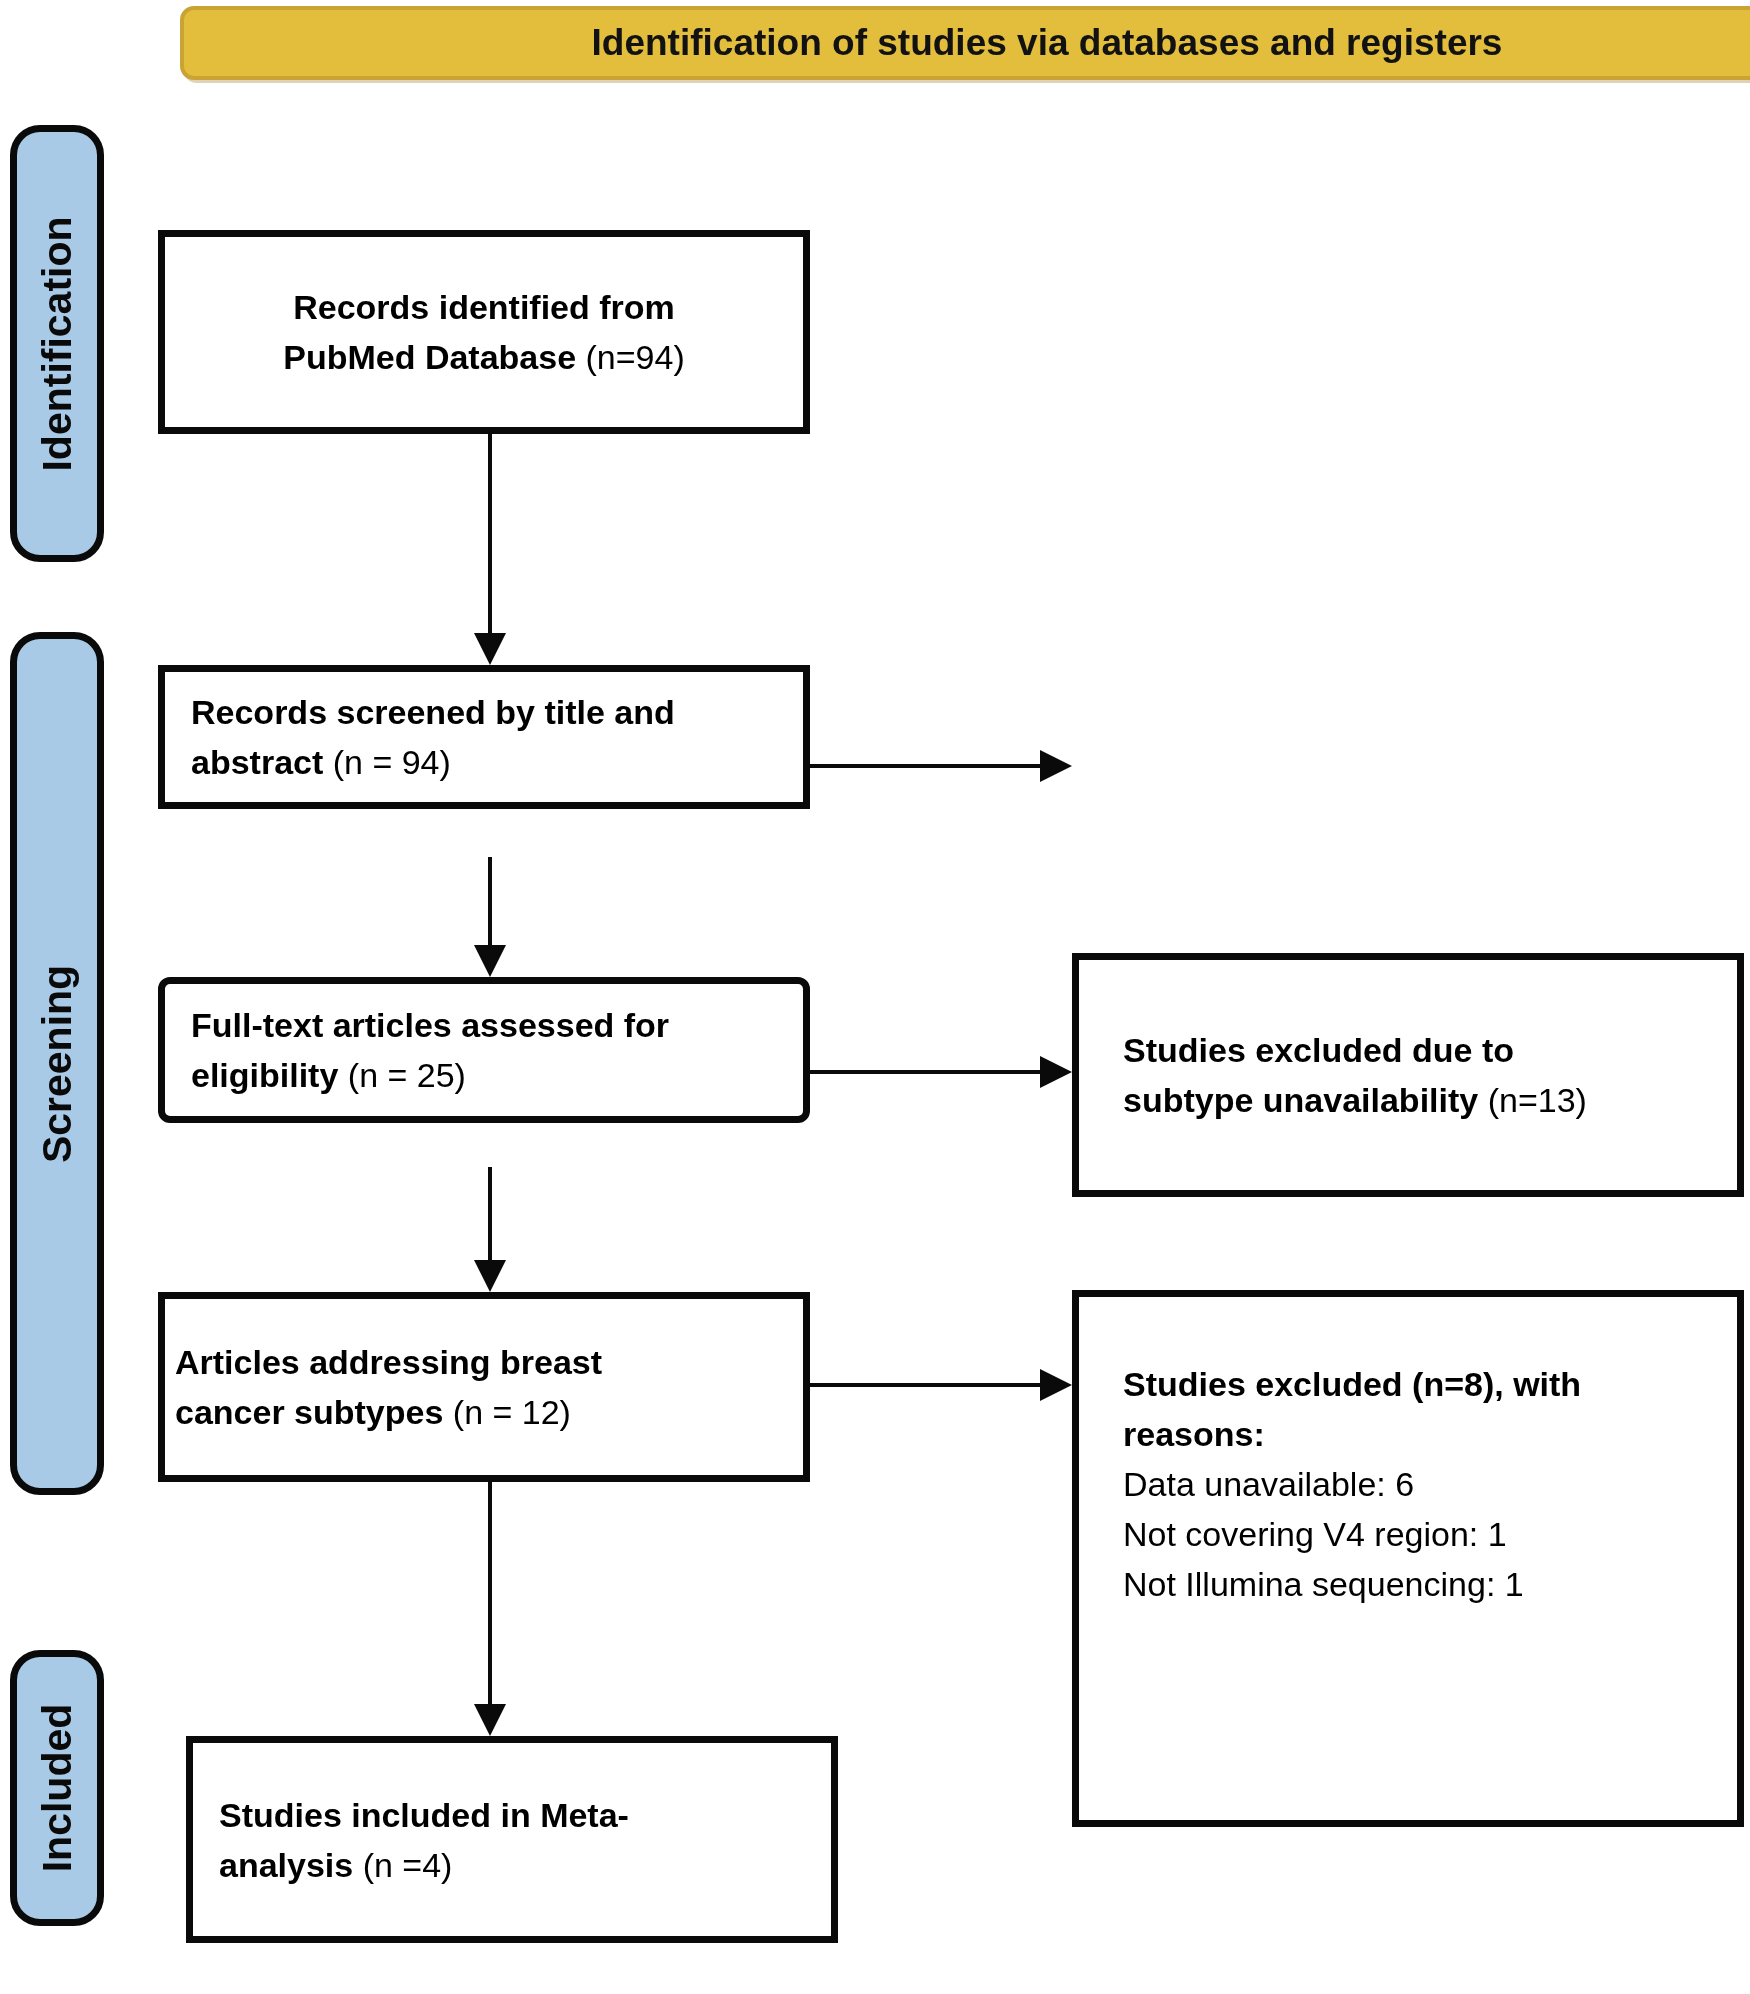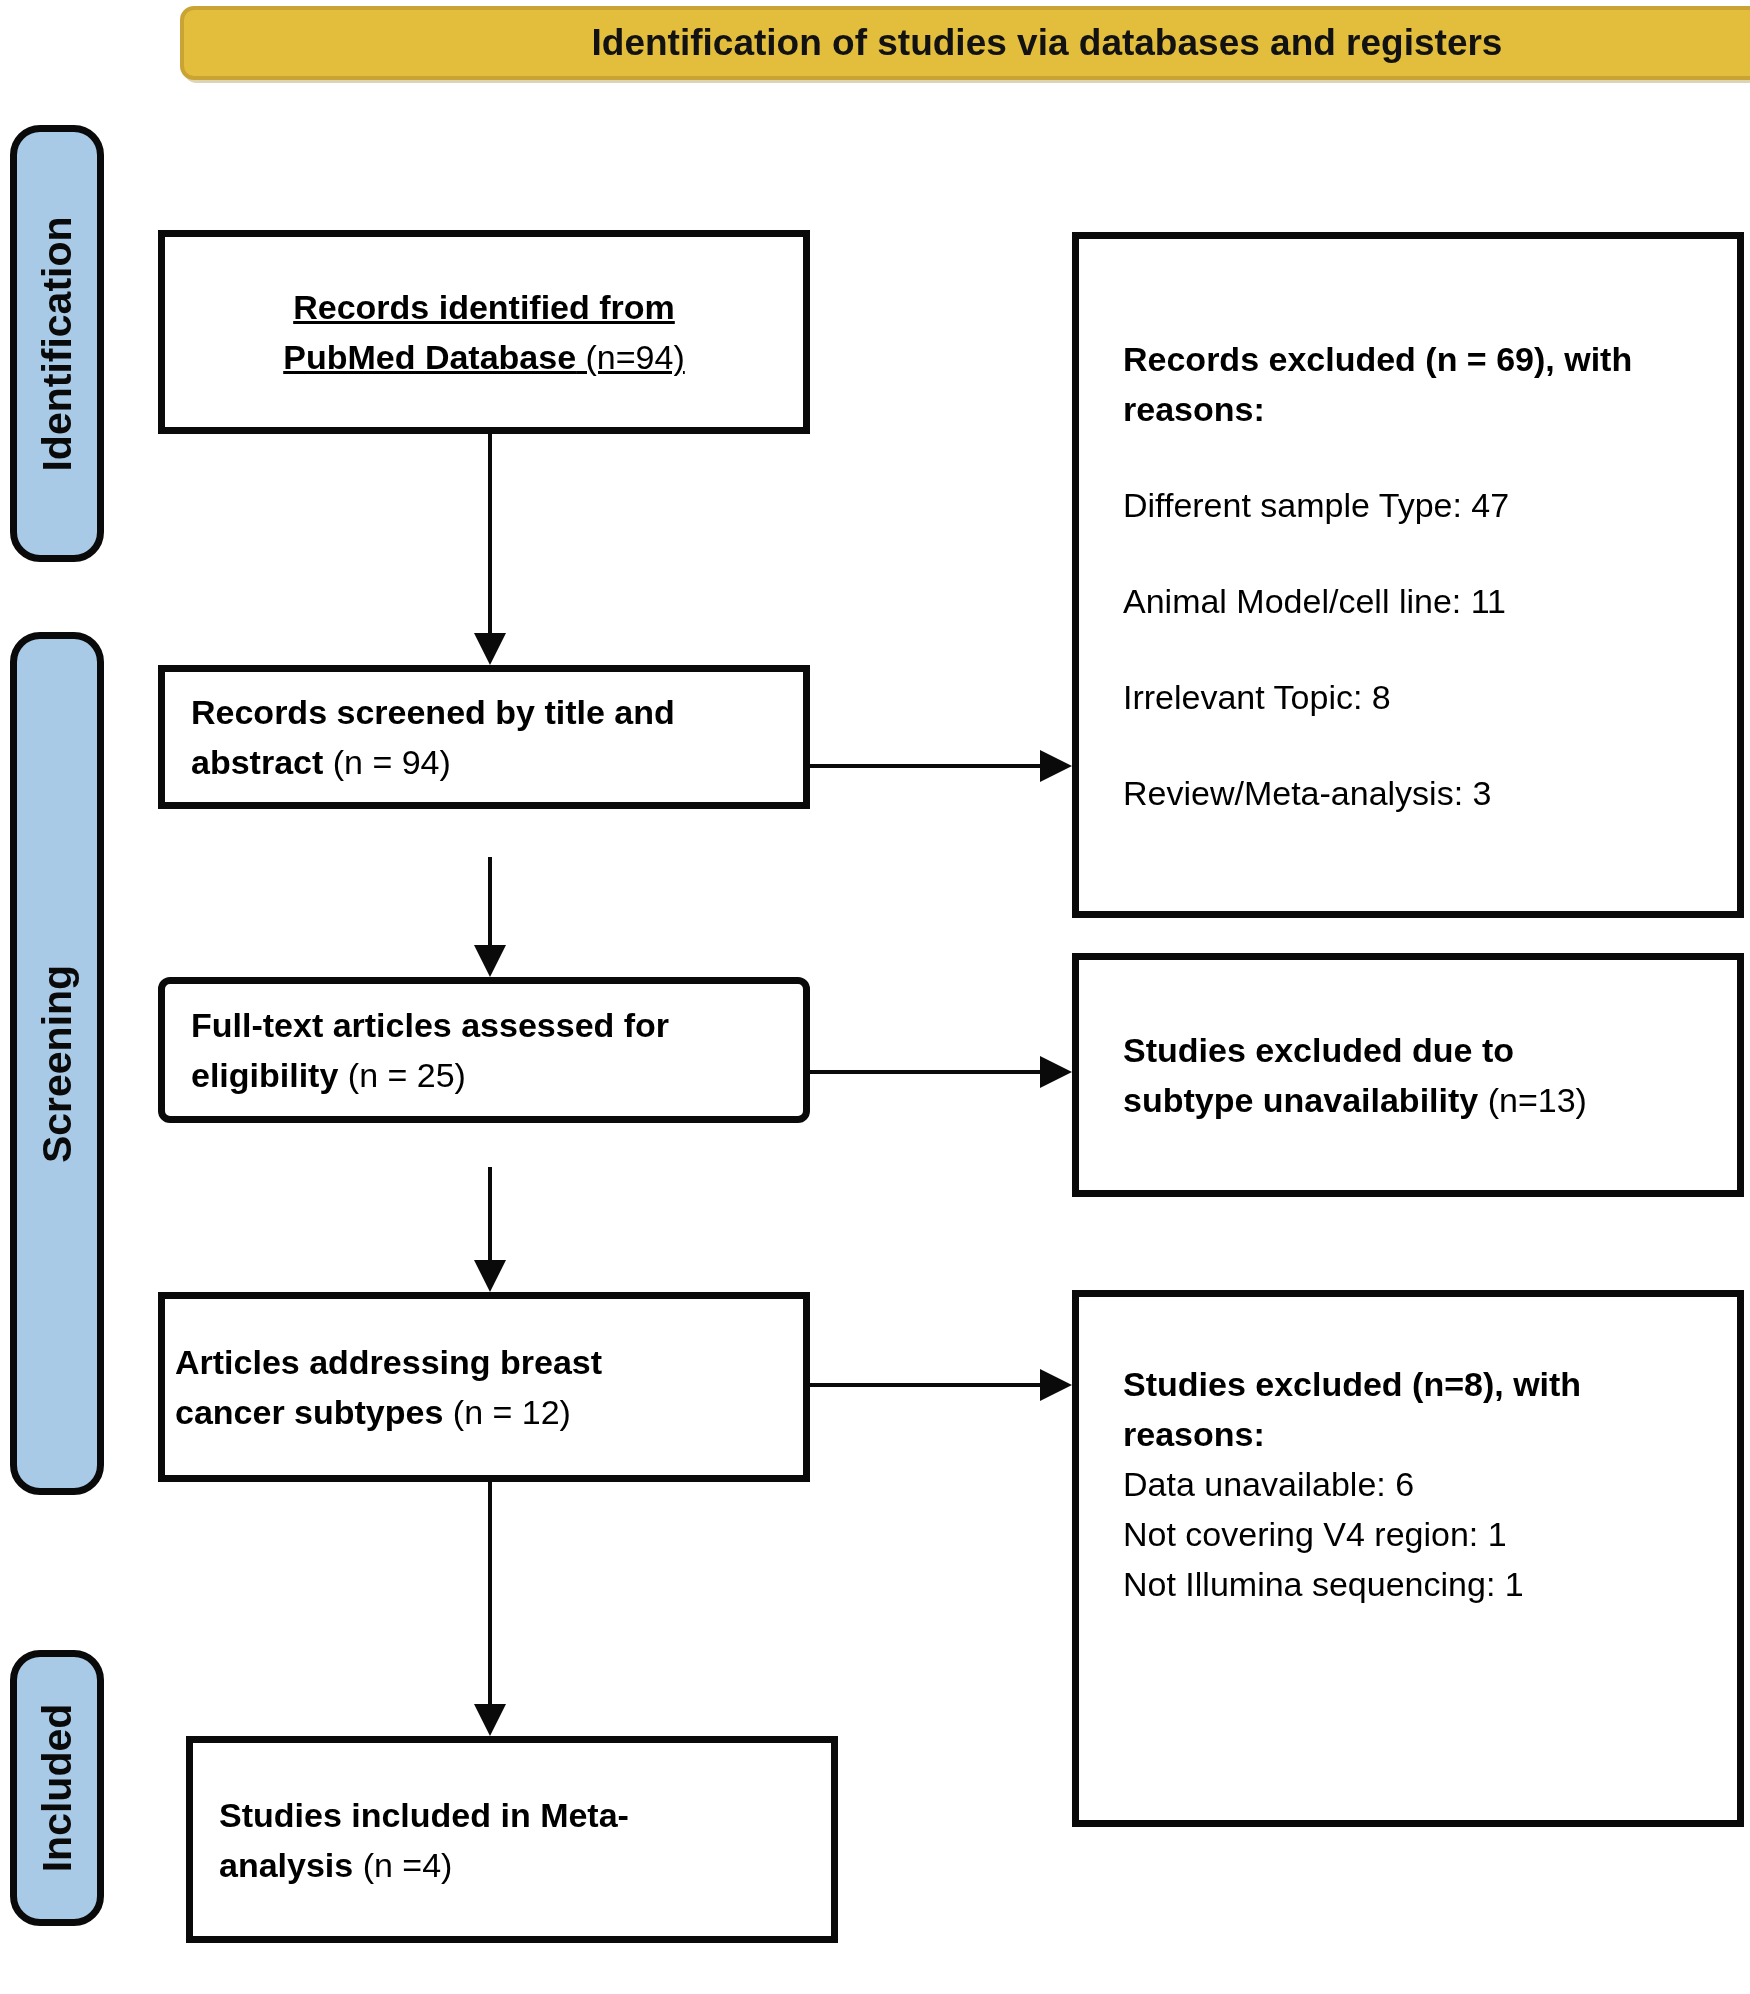--- a/index.html
+++ b/index.html
@@ -52,21 +52,21 @@
   .flow-box {
     position: absolute;
     left: 158px; width: 652px;
     box-sizing: border-box;
     background: #fff;
     border: 7px solid #0a0a0a;
     font-size: 34px; line-height: 50px;
     display: flex; flex-direction: column; justify-content: center;
   }
   .flow-box b { font-weight: bold; }
-  #fbox-1 { top: 230px;  height: 204px; text-align: center; padding: 0 89px; text-decoration: underline; }
+  #fbox-1 { top: 230px;  height: 204px; text-align: center; padding: 0 89px; }
   #fbox-2 { top: 665px;  height: 144px; padding-left: 26px; padding-right: 102px; }
   #fbox-3 { top: 977px;  height: 146px; padding-left: 26px; padding-right: 102px; border-radius: 12px; }
   #fbox-4 { top: 1292px; height: 190px; padding-left: 10px; padding-right: 102px; }
   #fbox-5 { top: 1736px; height: 207px; padding-left: 26px; padding-right: 102px; margin-left: 28px; }
 
   
   .excl-box {
     position: absolute;
     left: 1072px; width: 672px;
     box-sizing: border-box;
@@ -123,27 +123,20 @@
   <div class="flow-box" id="fbox-3">
     <div><b>Full-text articles assessed for eligibility</b><span> (n = 25)</span></div>
   </div>
   <div class="flow-box" id="fbox-4">
     <div><b>Articles addressing breast cancer subtypes</b><span> (n = 12)</span></div>
   </div>
   <div class="flow-box" id="fbox-5">
     <div><b>Studies included in Meta-analysis</b><span> (n =4)</span></div>
   </div>
 
-  <div class="excl-box" id="ebox-1">
-    <div class="heading"><b>Records excluded (n = 69), with reasons:</b><span></span></div>
-    <div class="reason">Different sample Type: 47</div>
-    <div class="reason">Animal Model/cell line: 11</div>
-    <div class="reason">Irrelevant Topic: 8</div>
-    <div class="reason">Review/Meta-analysis: 3</div>
-  </div>
   <div class="excl-box" id="ebox-2">
     <div class="heading"><b>Studies excluded due to subtype unavailability</b><span> (n=13)</span></div>
   </div>
   <div class="excl-box" id="ebox-3">
     <div class="heading"><b>Studies excluded (n=8), with reasons:</b><span></span></div>
     <div class="reason">Data unavailable: 6</div>
     <div class="reason">Not covering V4 region: 1</div>
     <div class="reason">Not Illumina sequencing: 1</div>
   </div>
 

